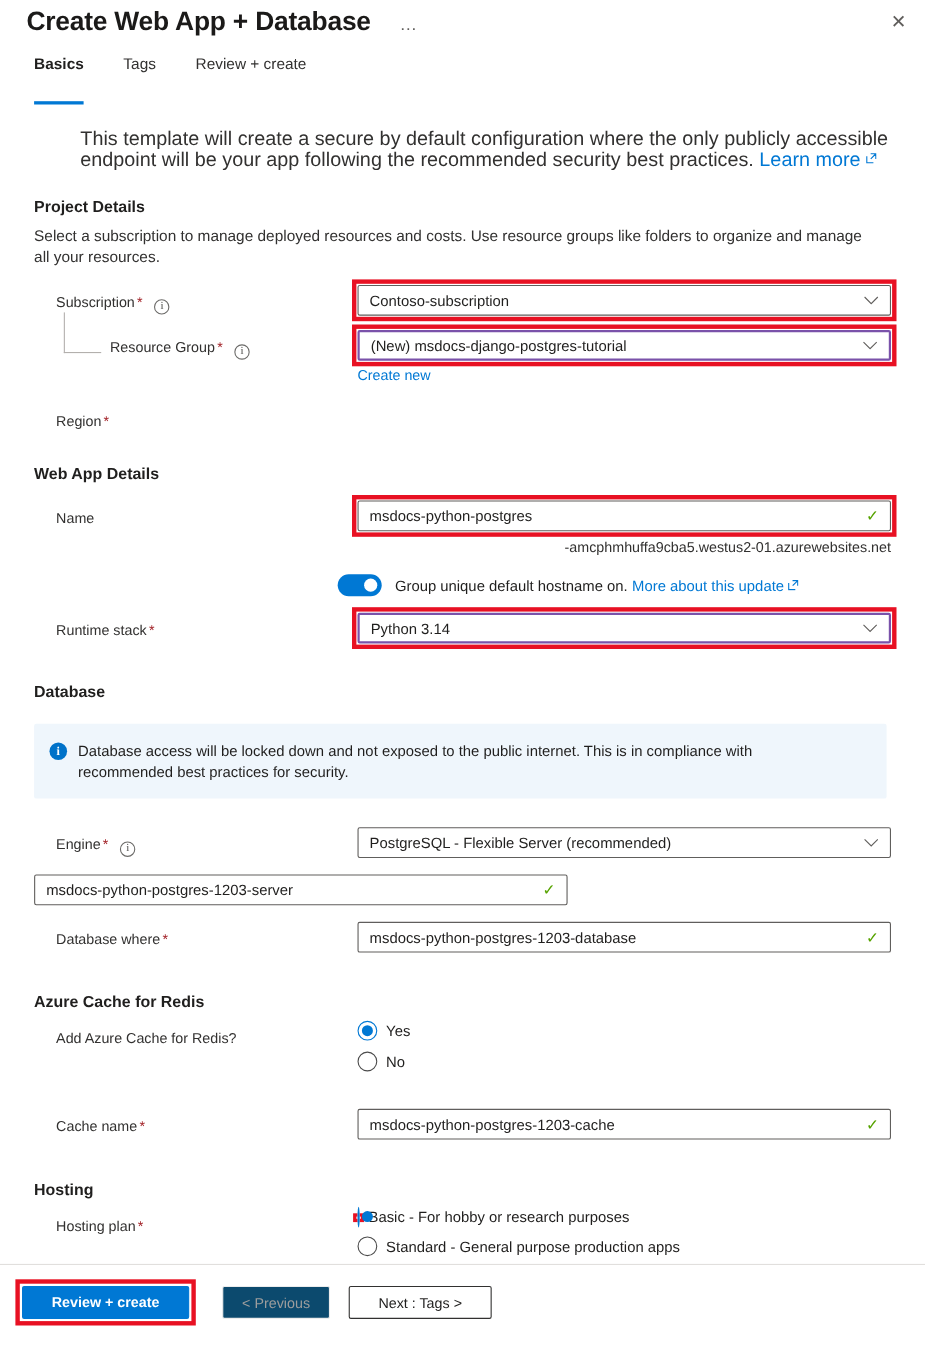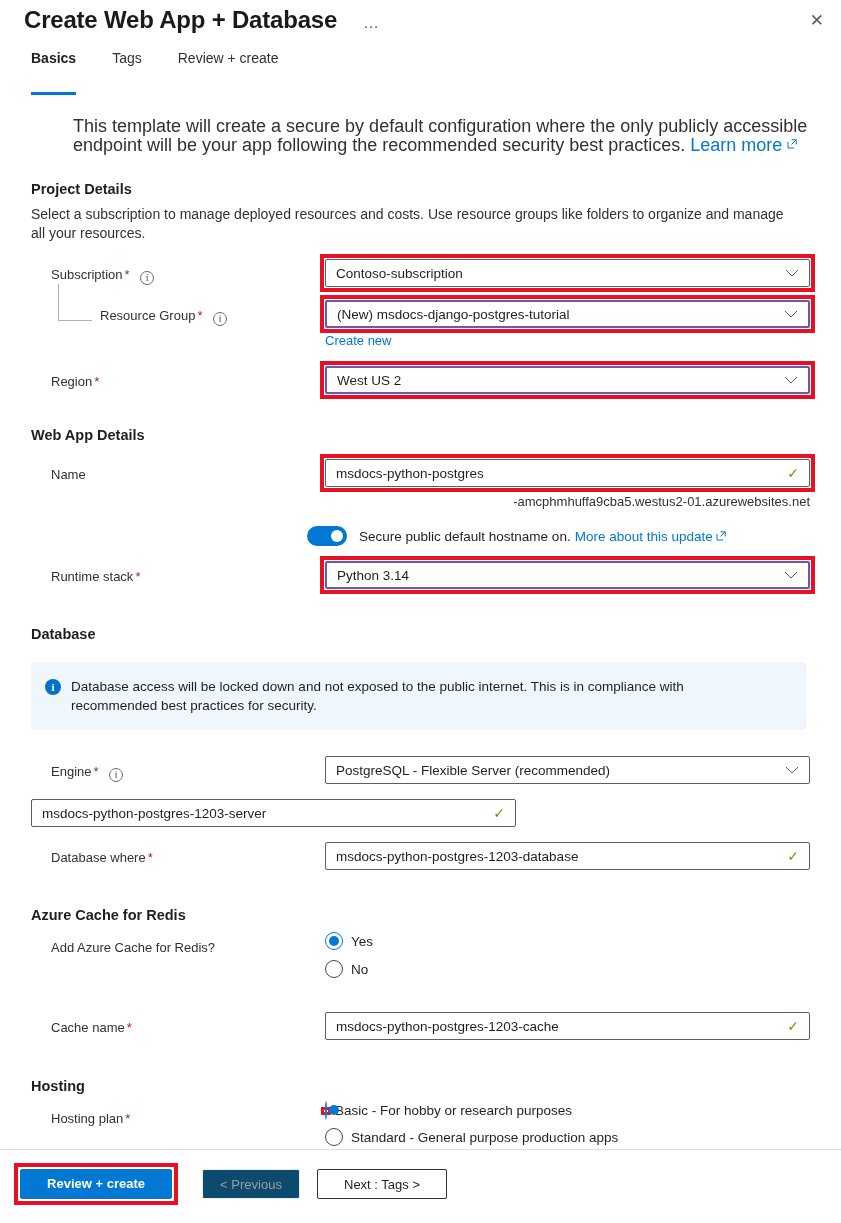--- a/index.html
+++ b/index.html
@@ -136,50 +136,40 @@
       </span>
       <br>
       <a class="link createnew">Create new</a>
     </div>
   </div>
 
   <div class="row" style="margin-top:17px">
     <div class="lblcol">
       <span>Region</span><span class="req">*</span>
     </div>
-    <div>
-      <span class="callout">
-        <div class="field focus">
-          <span>West US 2</span>
-          <svg class="chev" viewBox="0 0 14 8" width="14" height="8">
-              <path d="M1 1 L7 7 L13 1" stroke="#605e5c" fill="none"></path>
-            </svg>
-        </div>
-      </span>
-    </div>
   </div>
 
   <div class="section-h" style="margin-top:33px">Web App Details</div>
 
   <div class="row mt16">
     <div class="lblcol">Name</div>
     <div>
       <span class="callout">
         <div class="field">
           <span>msdocs-python-postgres</span>
           <span class="okcheck">✓</span>
         </div>
       </span>
       <div class="suffix">-amcphmhuffa9cba5.westus2-01.azurewebsites.net</div>
     </div>
   </div>
 
   <div class="toggle-row">
     <div class="toggle"></div>
-    <span class="toggle-txt">Secure public default hostname on. </span>
+    <span class="toggle-txt">Group unique default hostname on. </span>
     <a class="link" style="font-size:13.5px;margin-left:4px">More about this update</a>
     <svg viewBox="0 0 10 10" width="10" height="10" style="margin-left:3px">
         <path d="M1 3 v6 h6 M4.5 0.8 h4.7 v4.7 M9 1 L4.6 5.4" stroke="#0078d4" fill="none"></path>
       </svg>
   </div>
 
   <div class="row" style="margin-top:15px">
     <div class="lblcol">
       <span>Runtime stack</span><span class="req">*</span>
     </div>

